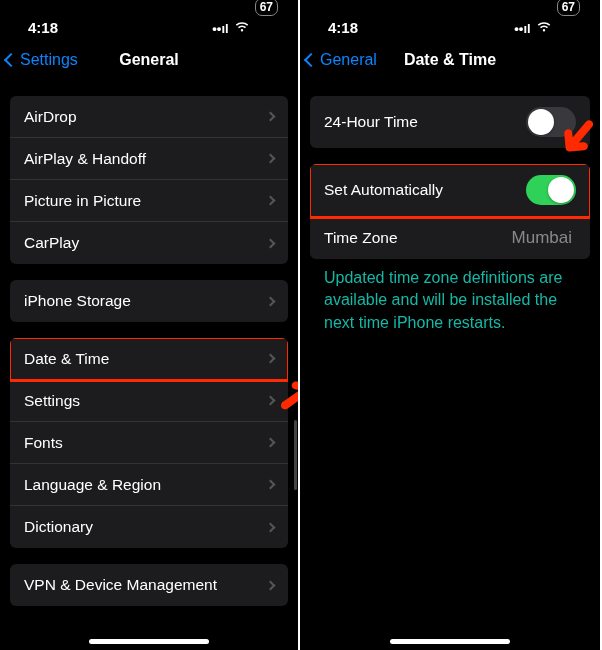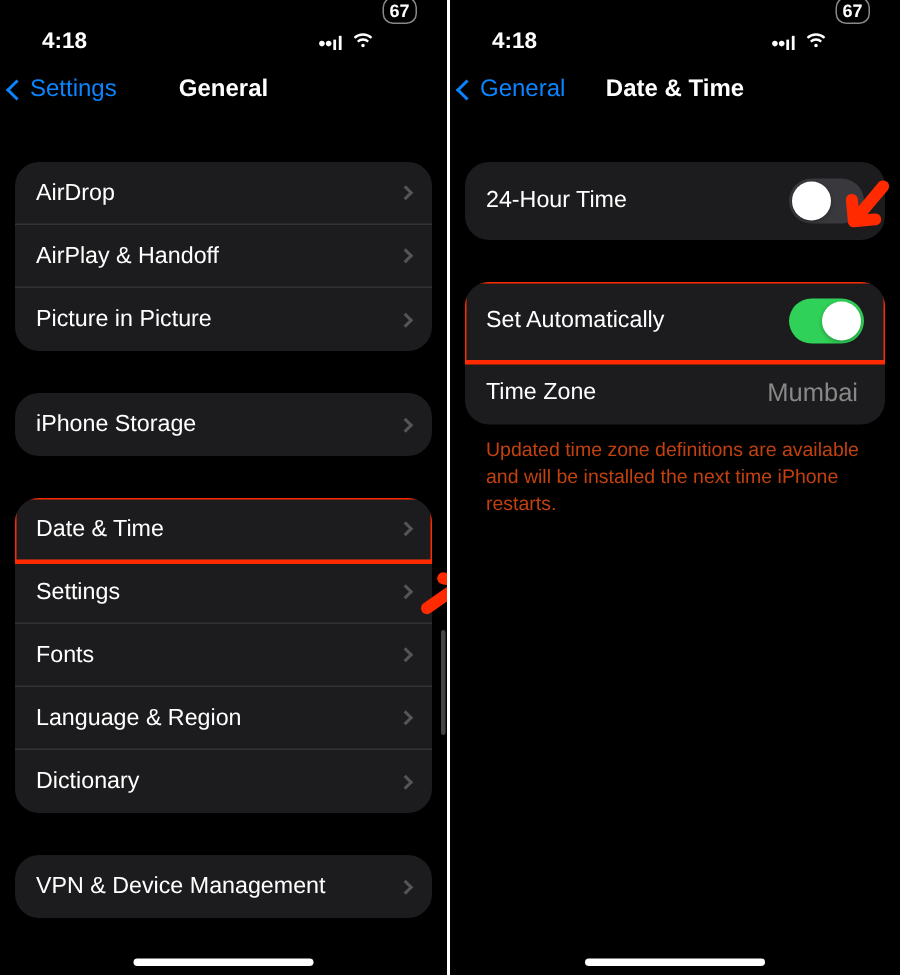--- a/index.html
+++ b/index.html
@@ -73,22 +73,22 @@
       font-weight: 600;
       color: #fff;
     }
     .content {
       padding: 0 10px;
       height: calc(100% - 80px);
       overflow: hidden;
     }
     .group {
       background: #1c1c1e;
-      border-radius: 16px;
-      margin-top: 28px;
+      border-radius: 6px;
+      margin-top: 16px;
       overflow: hidden;
     }
     .row {
       display: flex;
       align-items: center;
       justify-content: space-between;
       padding: 11px 14px;
       min-height: 42px;
       border-bottom: 0.5px solid #333;
       position: relative;
@@ -132,22 +132,22 @@
       width: 26px;
       height: 26px;
       background: #fff;
       border-radius: 50%;
       top: 2px;
       box-shadow: 0 1px 3px rgba(0,0,0,0.3);
     }
     .toggle.off .toggle-knob { left: 2px; }
     .toggle.on .toggle-knob { right: 2px; }
     .footer-text {
-      font-size: 13px;
-      color: #c2410c;
+      font-size: 16px;
+      color: #14b8a6;
       padding: 8px 14px;
       line-height: 1.4;
     }
     .home-indicator {
       position: absolute;
       bottom: 6px;
       left: 50%;
       transform: translateX(-50%);
       width: 120px;
       height: 5px;
@@ -203,20 +203,24 @@
         <div class="row">
           <span class="row-label">AirDrop</span>
           <span class="chevron"></span>
         </div>
         <div class="row">
           <span class="row-label">AirPlay &amp; Handoff</span>
           <span class="chevron"></span>
         </div>
         <div class="row">
           <span class="row-label">Picture in Picture</span>
+          <span class="chevron"></span>
+        </div>
+        <div class="row">
+          <span class="row-label">CarPlay</span>
           <span class="chevron"></span>
         </div>
       </div>
       <div class="group">
         <div class="row">
           <span class="row-label">iPhone Storage</span>
           <span class="chevron"></span>
         </div>
       </div>
       <div class="group">

